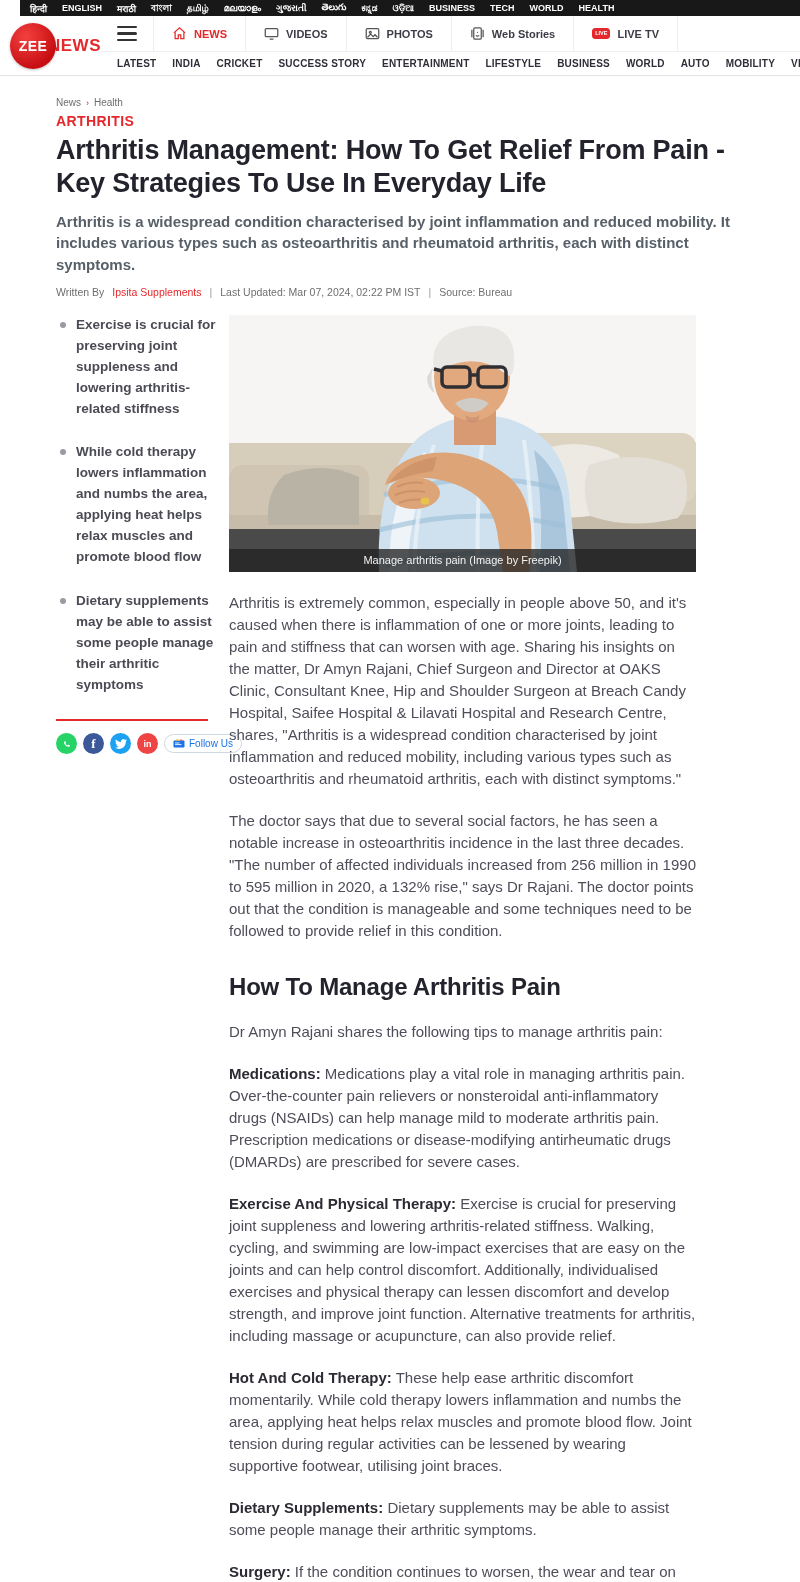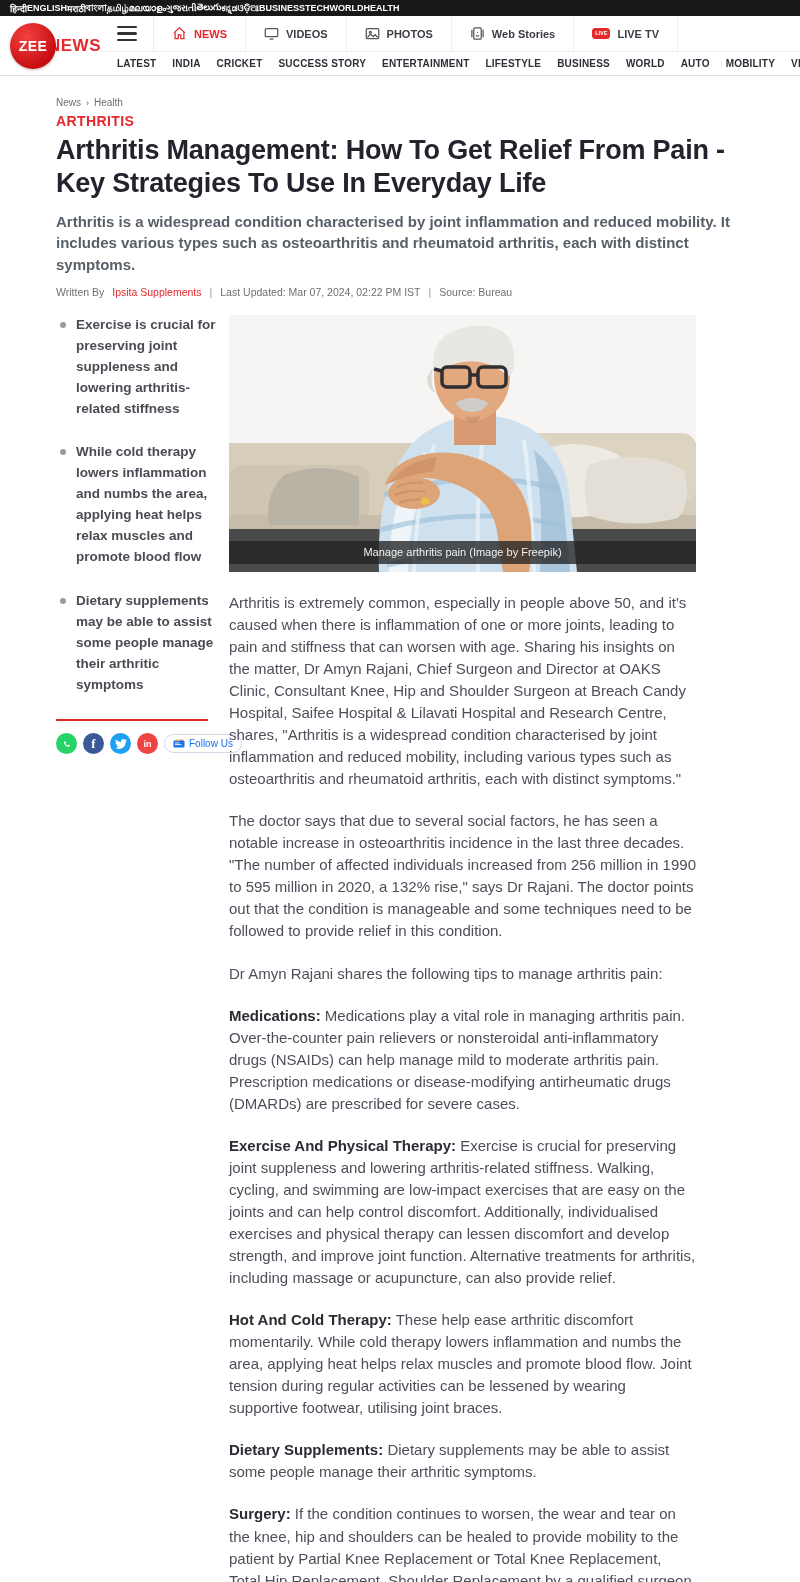--- a/index.html
+++ b/index.html
@@ -5,22 +5,22 @@
   * { box-sizing: border-box; margin: 0; padding: 0; }
   html,body { background:#fff; }
   body {
     width:800px; min-height:1582px; margin:0 auto;
     font-family:"Liberation Sans", sans-serif;
     color:#4e4e5a;
   }
   
   .topbar {
     background:#181818; color:#fff; display:flex; align-items:center;
-    padding:3px 10px; height:16px; font-size:9px; font-weight:bold;
-    white-space:nowrap; overflow:hidden;
+    gap:15px; padding:3px 10px; height:16px; font-size:9px; font-weight:bold;
+    white-space:nowrap; overflow:hidden;margin-left:20px;
   }
   .topbar a { color:#fff; text-decoration:none; cursor:pointer; }
   
   .header { display:flex; border-bottom:1px solid #e2e2e2; background:#fff; }
   .logo-wrap { width:118px; display:flex; align-items:center; padding-left:10px; }
   .logo { display:flex; align-items:center; cursor:pointer; }
   .logo-circle {
     width:46px; height:46px; border-radius:50%;
     background:radial-gradient(circle at 35% 30%, #f4403f, #c70f13 70%);
     display:flex; align-items:center; justify-content:center;
@@ -84,21 +84,21 @@
   .soc.li { background:#ef4444; font-size:9px; font-weight:bold; }
   .follow {
     display:flex; align-items:center; gap:4px; border:1px solid #cfd8e3; border-radius:12px;
     padding:3px 8px; font-size:10px; color:#1a73e8; background:#fff; cursor:pointer; white-space:nowrap;
   }
   
   .article { width:467px; flex:none; }
   .hero { position:relative; width:467px; height:257px; overflow:hidden; background:#eee; }
   .hero svg.scene { display:block; width:467px; height:257px; }
   .caption {
-    position:absolute; left:0; right:0; bottom:8px; height:23px;
+    position:absolute; left:0; right:0; bottom:0; height:23px;
     background:rgba(35,35,35,.78); color:#f2f2f2; font-size:11px;
     display:flex; align-items:center; justify-content:center;
   }
   .article p { font-size:15px; line-height:1.47; color:#4e4e5a; margin:20px 0 0; }
   .article p b { color:#2b2b34; }
   h2 { font-size:24px; font-weight:700; color:#23232d; margin:30px 0 2px; letter-spacing:-.2px;}
 </style>
 </head>
 <body>
 
@@ -301,20 +301,21 @@
           <path d="M170 188 q12 -5 26 -3"></path>
         </g>
         <ellipse cx="196" cy="186" rx="4.5" ry="3.5" fill="#e8c24a"></ellipse>
       </svg>
       <div class="caption">Manage arthritis pain (Image by Freepik)</div>
     </div>
 
     <p>Arthritis is extremely common, especially in people above 50, and it's caused when there is inflammation of one or more joints, leading to pain and stiffness that can worsen with age. Sharing his insights on the matter, Dr Amyn Rajani, Chief Surgeon and Director at OAKS Clinic, Consultant Knee, Hip and Shoulder Surgeon at Breach Candy Hospital, Saifee Hospital &amp; Lilavati Hospital and Research Centre, shares, "Arthritis is a widespread condition characterised by joint inflammation and reduced mobility, including various types such as osteoarthritis and rheumatoid arthritis, each with distinct symptoms."</p>
     <p>The doctor says that due to several social factors, he has seen a notable increase in osteoarthritis incidence in the last three decades. "The number of affected individuals increased from 256 million in 1990 to 595 million in 2020, a 132% rise," says Dr Rajani. The doctor points out that the condition is manageable and some techniques need to be followed to provide relief in this condition.</p>
 
+    <h2>How To Manage Arthritis Pain</h2>
     <p>Dr Amyn Rajani shares the following tips to manage arthritis pain:</p>
 
     <p><b>Medications:</b><span> Medications play a vital role in managing arthritis pain. Over-the-counter pain relievers or nonsteroidal anti-inflammatory drugs (NSAIDs) can help manage mild to moderate arthritis pain. Prescription medications or disease-modifying antirheumatic drugs (DMARDs) are prescribed for severe cases.</span></p>
     <p><b>Exercise And Physical Therapy:</b><span> Exercise is crucial for preserving joint suppleness and lowering arthritis-related stiffness. Walking, cycling, and swimming are low-impact exercises that are easy on the joints and can help control discomfort. Additionally, individualised exercises and physical therapy can lessen discomfort and develop strength, and improve joint function. Alternative treatments for arthritis, including massage or acupuncture, can also provide relief.</span></p>
     <p><b>Hot And Cold Therapy:</b><span> These help ease arthritic discomfort momentarily. While cold therapy lowers inflammation and numbs the area, applying heat helps relax muscles and promote blood flow. Joint tension during regular activities can be lessened by wearing supportive footwear, utilising joint braces.</span></p>
     <p><b>Dietary Supplements:</b><span> Dietary supplements may be able to assist some people manage their arthritic symptoms.</span></p>
     <p><b>Surgery:</b><span> If the condition continues to worsen, the wear and tear on the knee, hip and shoulders can be healed to provide mobility to the patient by Partial Knee Replacement or Total Knee Replacement, Total Hip Replacement, Shoulder Replacement by a qualified surgeon.</span></p>
 
   </div>
 </div>

